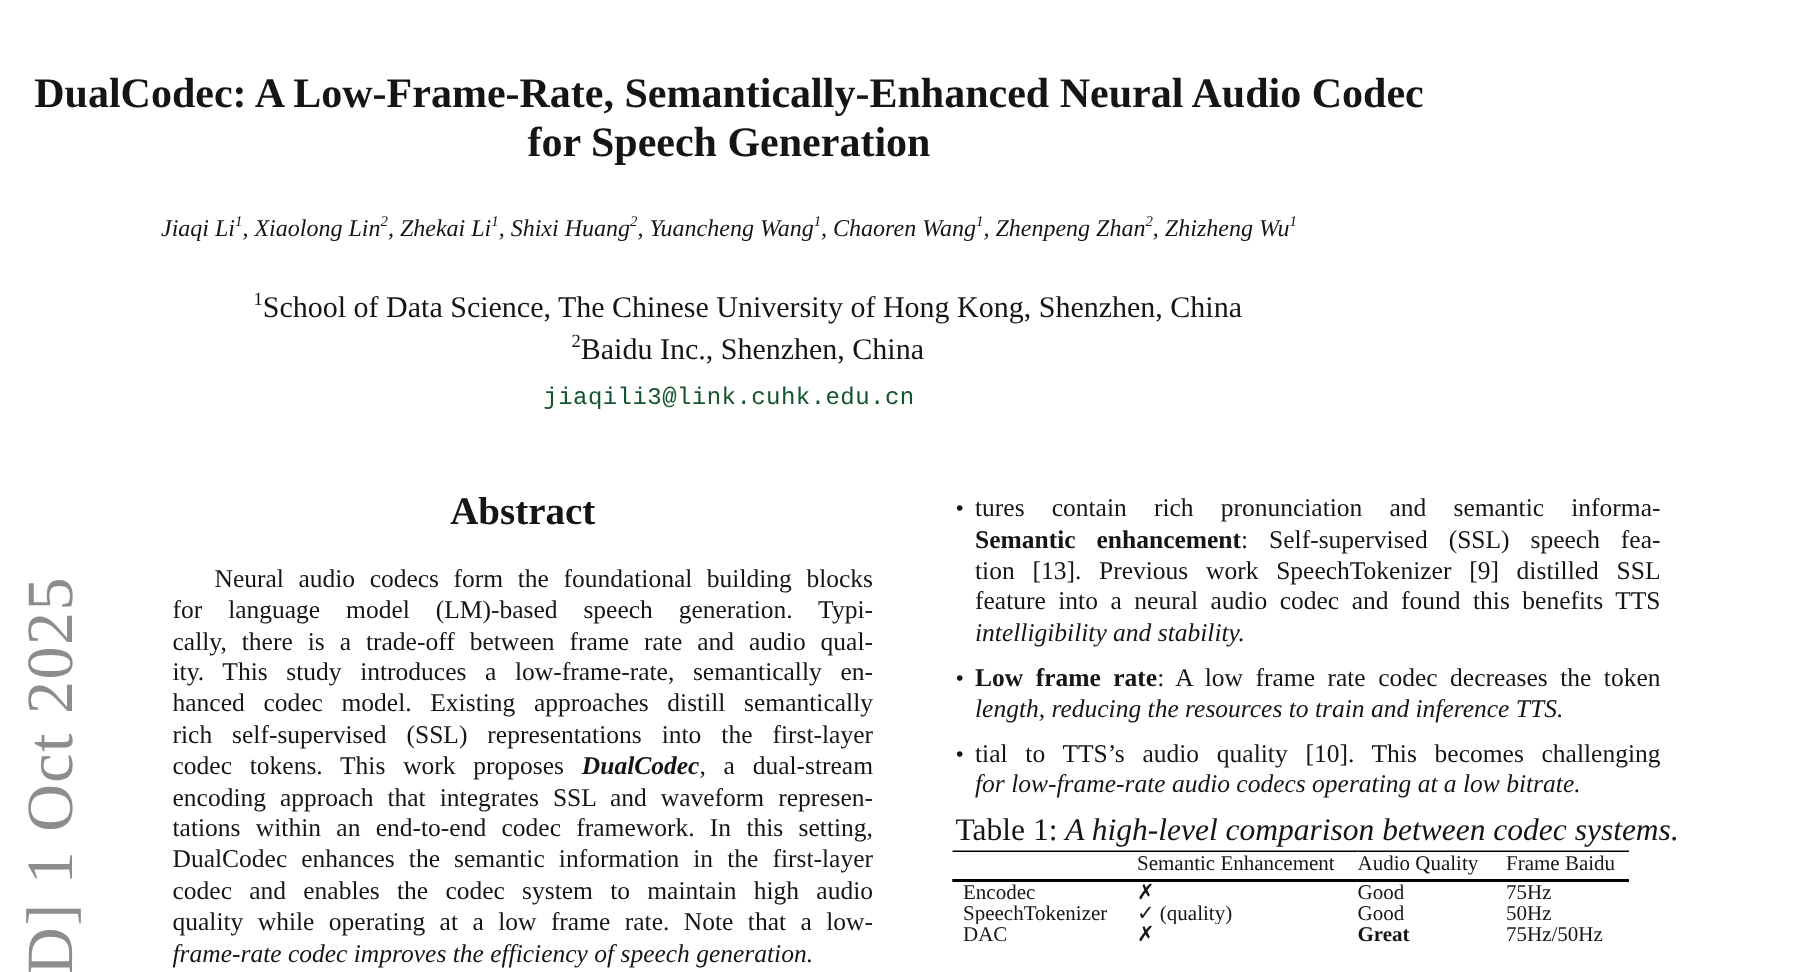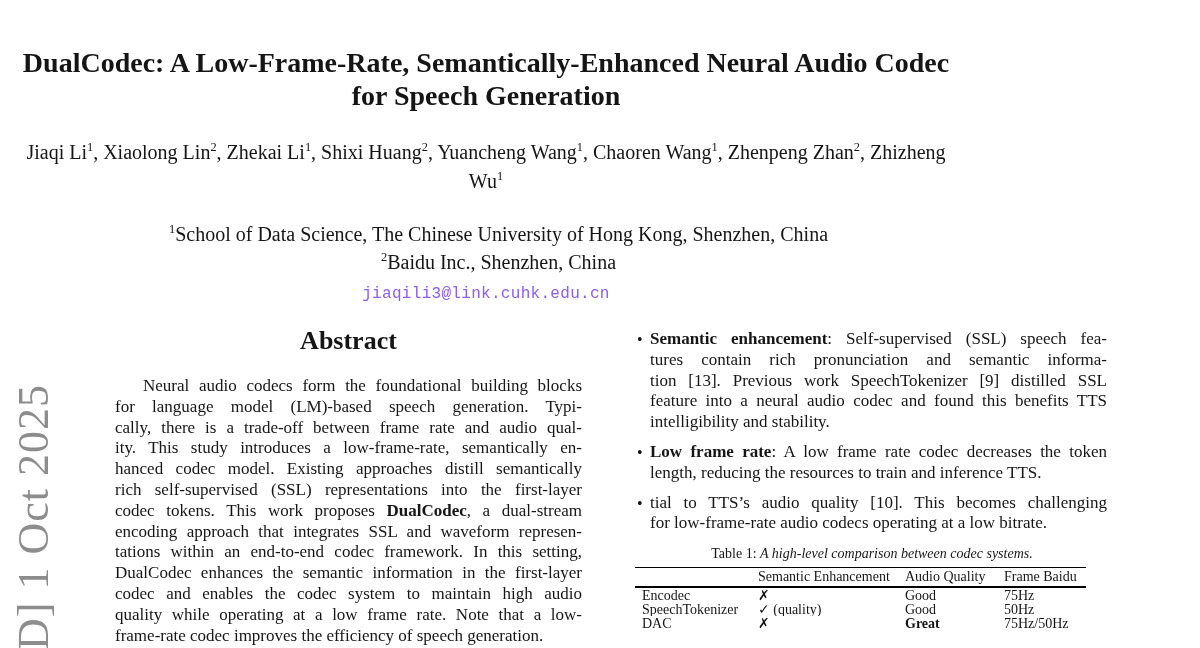--- a/index.html
+++ b/index.html
@@ -27,59 +27,60 @@
   .hdr{width:972px;text-align:center;}
   .title{
     margin:0 auto;
     padding-top:46px;
     font-size:28px;line-height:33px;
     font-weight:bold;
   }
   .authors{
     margin:26px auto 16px;
     width:950px;
-    font-size:20px;line-height:29px;
+    font-style:italic;
+    font-size:16px;line-height:29px;
   }
   sup{font-size:0.62em;line-height:0;vertical-align:super;}
   .affils{margin-top:24px;font-size:20px;line-height:28px;padding-left:25px;}
   .email{
     margin-top:9px;
     font-family:"Liberation Mono",monospace;
-    font-size:16px;color:#8b5cf6;
+    font-size:16px;color:#14532d;
     letter-spacing:0.3px;
   }
   
   .col-left{position:absolute;left:115px;top:329px;width:467px;}
   .col-right{position:absolute;left:637px;top:329px;width:470px;}
   .abs-heading{
     margin:0 0 24px;
     text-align:center;
     font-size:26px;line-height:23px;font-weight:bold;
   }
   .jline{
     text-align:justify;
     text-align-last:justify;
     font-size:17px;line-height:20.8px;
     white-space:normal;
   }
-  .lines > .jline:last-child{text-align-last:left;}
+  .lines > .jline:last-child{text-align-last:left;font-style:italic;}
   .abstract-lines > .jline:first-child{text-indent:28px;}
-  .abstract-lines strong{}
+  .abstract-lines strong{font-style:italic;}
   
   .bullet{position:relative;padding-left:13px;margin:0 0 9px;}
   .bullet:last-of-type{margin-bottom:0;}
   .bullet-marker{
     position:absolute;left:0;top:1px;
     font-size:16px;line-height:20.8px;
   }
   
   .tbl-caption{
     margin-top:10px;
     text-align:center;
-    font-size:14px;line-height:19px;
+    font-size:21px;line-height:19px;
     white-space:nowrap;
   }
   .tbl-caption .cap-italic{font-style:italic;}
   .ctable{
     margin-left:-2px;margin-top:4px;
     width:451px;
     border-collapse:collapse;
     table-layout:fixed;
   }
   .ctable col.c0{width:123px;}
@@ -141,22 +142,22 @@
         <div class="jline">quality while operating at a low frame rate. Note that a low-</div>
         <div class="jline">frame-rate codec improves the efficiency of speech generation.</div>
       </div>
   </div>
 
   <div class="col-right">
 
     <div class="bullet">
       <span class="bullet-marker">•</span>
       <div class="lines bullet-lines">
+          <div class="jline">tures contain rich pronunciation and semantic informa-</div>
           <div class="jline"><strong>Semantic enhancement</strong>: Self-supervised (SSL) speech fea-</div>
-          <div class="jline">tures contain rich pronunciation and semantic informa-</div>
           <div class="jline">tion [13]. Previous work SpeechTokenizer [9] distilled SSL</div>
           <div class="jline">feature into a neural audio codec and found this benefits TTS</div>
           <div class="jline">intelligibility and stability.</div>
         </div>
     </div>
     <div class="bullet">
       <span class="bullet-marker">•</span>
       <div class="lines bullet-lines">
           <div class="jline"><strong>Low frame rate</strong>: A low frame rate codec decreases the token</div>
           <div class="jline">length, reducing the resources to train and inference TTS.</div>

